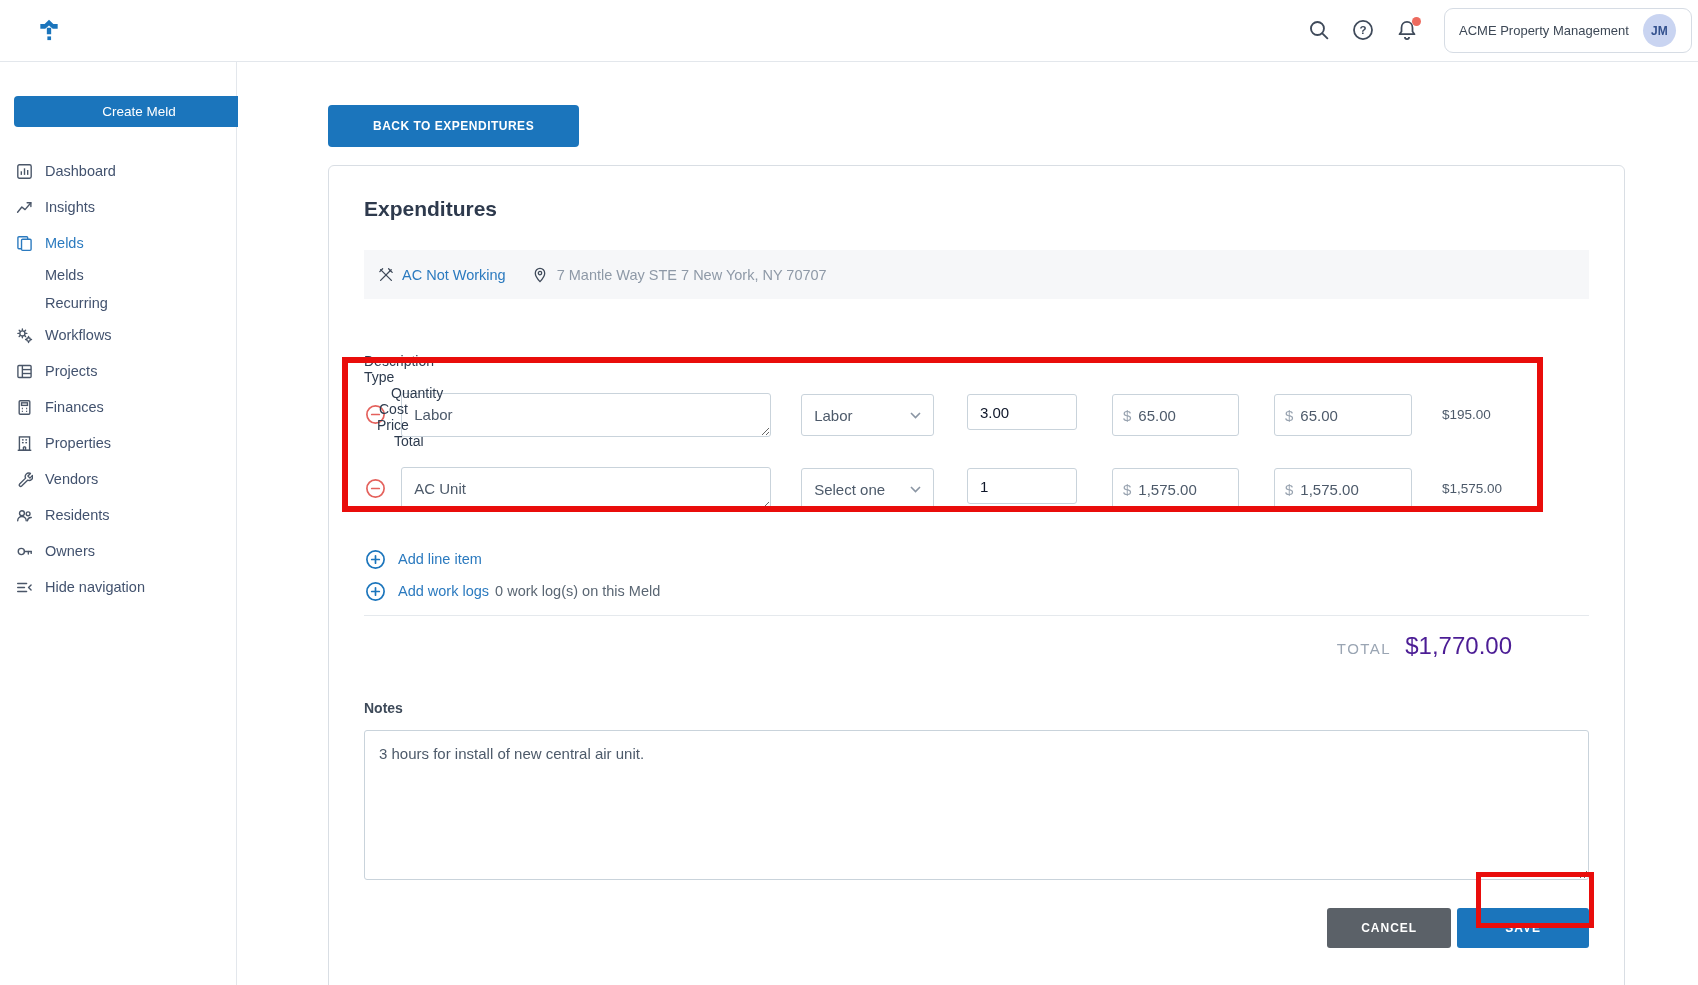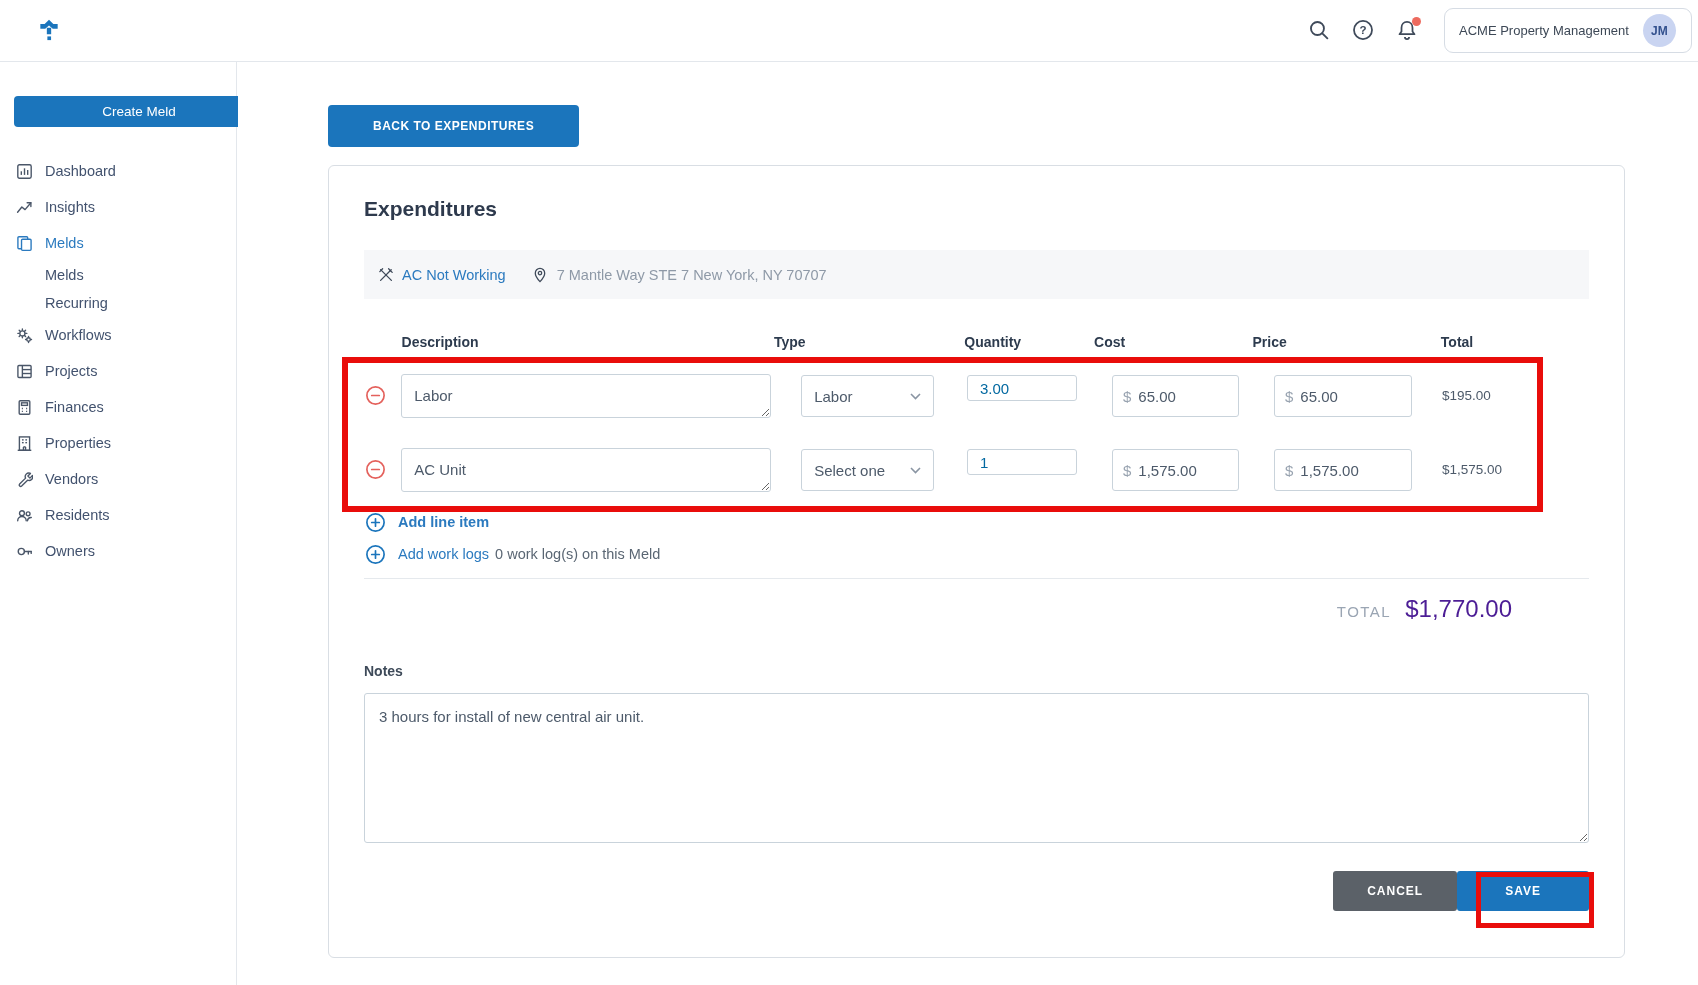--- a/index.html
+++ b/index.html
@@ -73,21 +73,21 @@
   }
   .card-title { font-size:21px; font-weight:600; color:#2e3a4d; line-height:26px; margin-bottom:28px; }
   .meld-bar {
     height:49px; background:#f6f7f9; display:flex; align-items:center; padding:0 14px;
   }
   .meld-bar .tool-icon { width:16px; height:16px; margin-right:8px; }
   .meld-link { font-size:14.5px; color:#2b7abf; cursor:pointer; }
   .meld-bar .pin-icon { width:16px; height:16px; margin:0 9px 0 26px; }
   .meld-address { font-size:14.5px; color:#8e99a7; }
   
-  .hdr-row { display:flex; margin-top:35px; height:16px; font-size:14px; font-weight:bold; color:#2d3b4e; }
+  .hdr-row { display:flex; margin-top:54px; height:16px; font-size:14px; font-weight:normal; color:#2d3b4e;flex-direction:column; }
   .line-row { display:flex; align-items:flex-start; }
   .row1 { margin-top:24px; }
   .row2 { margin-top:30px; }
   .cell-icon  { width:38px; }
   .cell-desc  { width:377px; }
   .cell-type  { width:135px; margin-left:30px; }
   .cell-qty   { width:110px; margin-left:33px; }
   .cell-cost  { width:127px; margin-left:35px; }
   .cell-price { width:138px; margin-left:35px; }
   .cell-total { margin-left:30px; width:150px; font-size:13.5px; color:#4d5a6a; line-height:44px; }
@@ -103,55 +103,55 @@
     font-family:"Liberation Sans",sans-serif; font-size:15px; color:#4d5a6a;
     padding:11px 12px; resize:both; overflow:hidden; line-height:20px; background:#fff;
   }
   .select-field {
     height:42px; margin-top:1px; width:135px; border:1px solid #c9d3db; border-radius:3px;
     display:flex; align-items:center; justify-content:space-between;
     padding:0 12px; font-size:15px; color:#4d5a6a; cursor:pointer; background:#fff;
   }
   .select-field svg { width:11px; height:7px; }
   input.qty-field {
-    height:26px; margin-top:1px; width:110px; border:1px solid #c9d3db; border-radius:3px;
-    font-family:"Liberation Sans",sans-serif; font-size:15px; color:#0369a1; padding:0 12px; background:#fff;
+    height:36px; margin-top:1px; width:110px; border:1px solid #c9d3db; border-radius:3px;
+    font-family:"Liberation Sans",sans-serif; font-size:15px; color:#0f172a; padding:0 12px; background:#fff;
   }
   .money-field {
     height:42px; margin-top:1px; border:1px solid #c9d3db; border-radius:3px;
     display:flex; align-items:center; padding:0 10px; background:#fff;
   }
   .money-field.w-cost { width:127px; }
   .money-field.w-price { width:138px; }
   .money-field .dollar { color:#98a3b0; font-size:15px; margin-right:7px; }
   .money-field input {
     border:none; outline:none; flex:1; min-width:0;
     font-family:"Liberation Sans",sans-serif; font-size:15px; color:#4d5a6a; background:transparent;
   }
   .add-row { display:flex; align-items:center; height:24px; cursor:pointer; }
-  .add-line { margin-top:18px;font-weight:bold; }
+  .add-line { margin-top:36px; }
   .add-logs { margin-top:8px; }
   .add-row svg { width:21px; height:21px; margin-right:12px; margin-left:1px; }
   .add-link { font-size:14.5px; color:#2b7abf; }
   .add-note { font-size:14.5px; color:#5a6673; margin-left:6px; }
   .divider { margin-top:12px; border:none; border-top:1px solid #e5e9ed; height:0; }
   .total-row {
     margin-top:16px; height:32px; display:flex; justify-content:flex-end;
     align-items:baseline; padding-right:77px;
   }
   .total-label { font-size:15px; color:#9aa5b3; letter-spacing:1.5px; margin-right:14px; }
   .total-value { font-size:24px; color:#4c1d95; font-weight:500; }
   .notes-label { margin-top:36px; font-size:14px; font-weight:600; color:#3e4a59; height:18px; }
   textarea.notes-field {
     margin-top:12px; width:1225px; height:150px;
     border:1px solid #c9d3db; border-radius:3px; background:#fff;
     font-family:"Liberation Sans",sans-serif; font-size:15px; color:#4d5a6a;
     padding:12px 14px; resize:both; line-height:21px;
   }
-  .btn-row { margin-top:24px; display:flex; justify-content:flex-end; gap:0; }
+  .btn-row { margin-top:24px; display:flex; justify-content:flex-end; gap:6px; }
   .btn {
     height:40px; border:none; border-radius:3px; color:#fff; cursor:pointer;
     font-family:"Liberation Sans",sans-serif; font-size:12px; font-weight:bold; letter-spacing:1px;
   }
   .btn-cancel { background:#5b6168; padding:0 34px; }
   .btn-save   { background:#1b75bc; padding:0 48px; }
   
   .annotation { position:absolute; border:6px solid #e90d0b; pointer-events:none; z-index:10; }
   .anno-rows { left:342px; top:357px; width:1201px; height:155px; }
   .anno-save { left:1476px; top:872px; width:118px; height:56px; border-width:5px; }
@@ -318,20 +318,31 @@
         <svg viewBox="0 0 16 16" fill="none" stroke="#4a5668" stroke-width="1.3" stroke-linecap="round">
           <circle cx="5" cy="8" r="2.9"></circle>
           <line x1="8" y1="8" x2="14.3" y2="8"></line>
           <line x1="11.6" y1="8" x2="11.6" y2="10.4"></line>
             <line x1="14.3" y1="8" x2="14.3" y2="9.8"></line>
         </svg>
       </span>
       <span>Owners</span>
     </div>
 
+    <div class="nav-item">
+      <span class="nav-icon">
+        <svg viewBox="0 0 16 16" fill="none" stroke="#4a5668" stroke-width="1.3" stroke-linecap="round" stroke-linejoin="round">
+          <line x1="1.6" y1="4.2" x2="10" y2="4.2"></line>
+            <line x1="1.6" y1="8" x2="8" y2="8"></line>
+            <line x1="1.6" y1="11.8" x2="10" y2="11.8"></line>
+          <polyline points="14.2,5.6 11.8,8 14.2,10.4"></polyline>
+        </svg>
+      </span>
+      <span>Hide navigation</span>
+    </div>
   </div>
 </nav>
 
 <main class="main">
 
   <button class="back-btn">BACK TO EXPENDITURES</button>
 
   <section class="card">
     <h1 class="card-title">Expenditures</h1>
 

